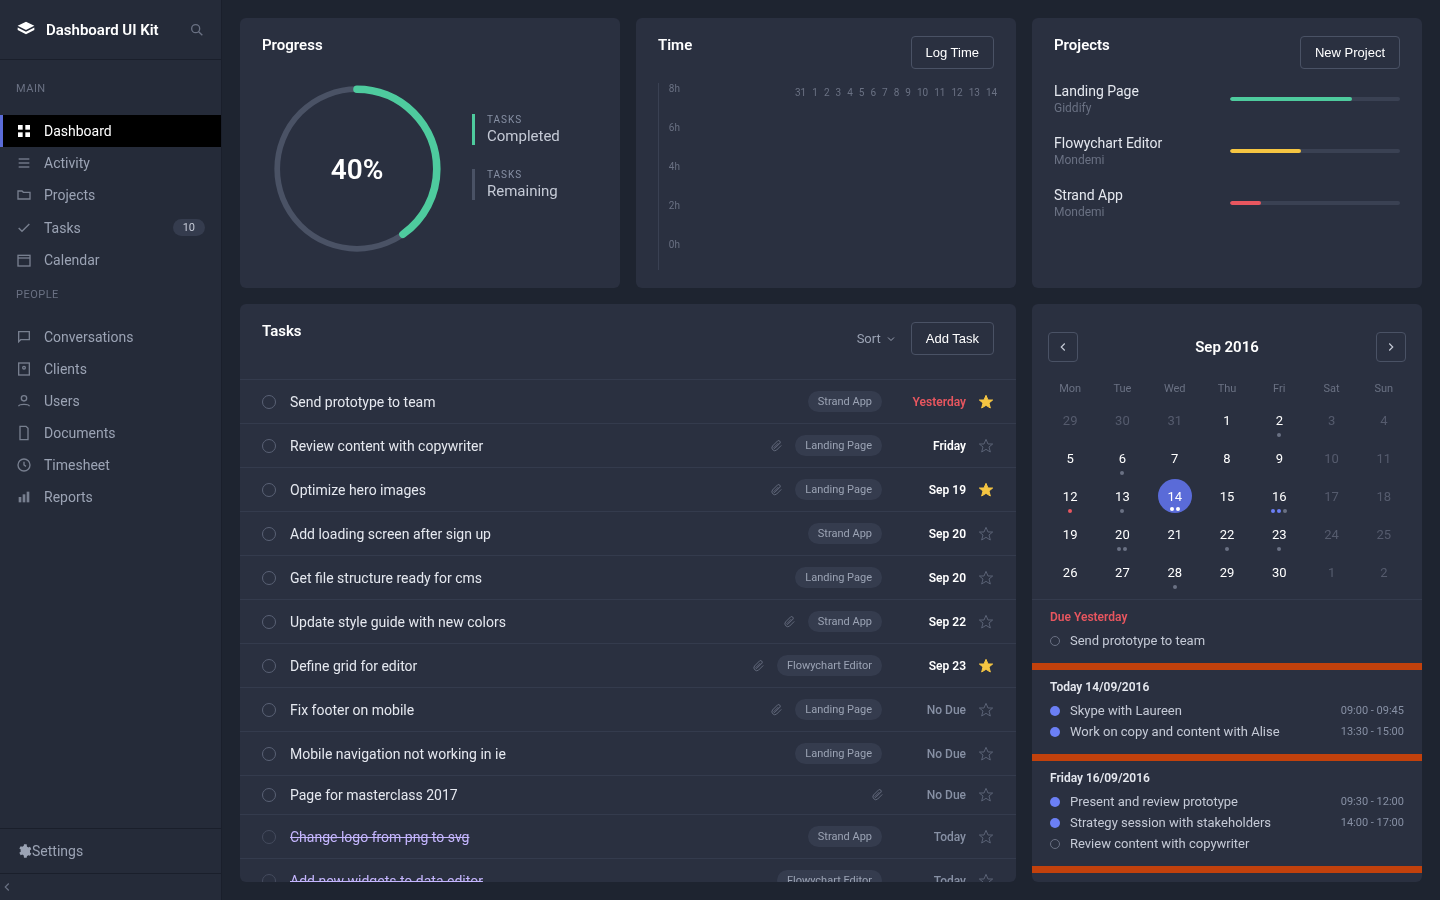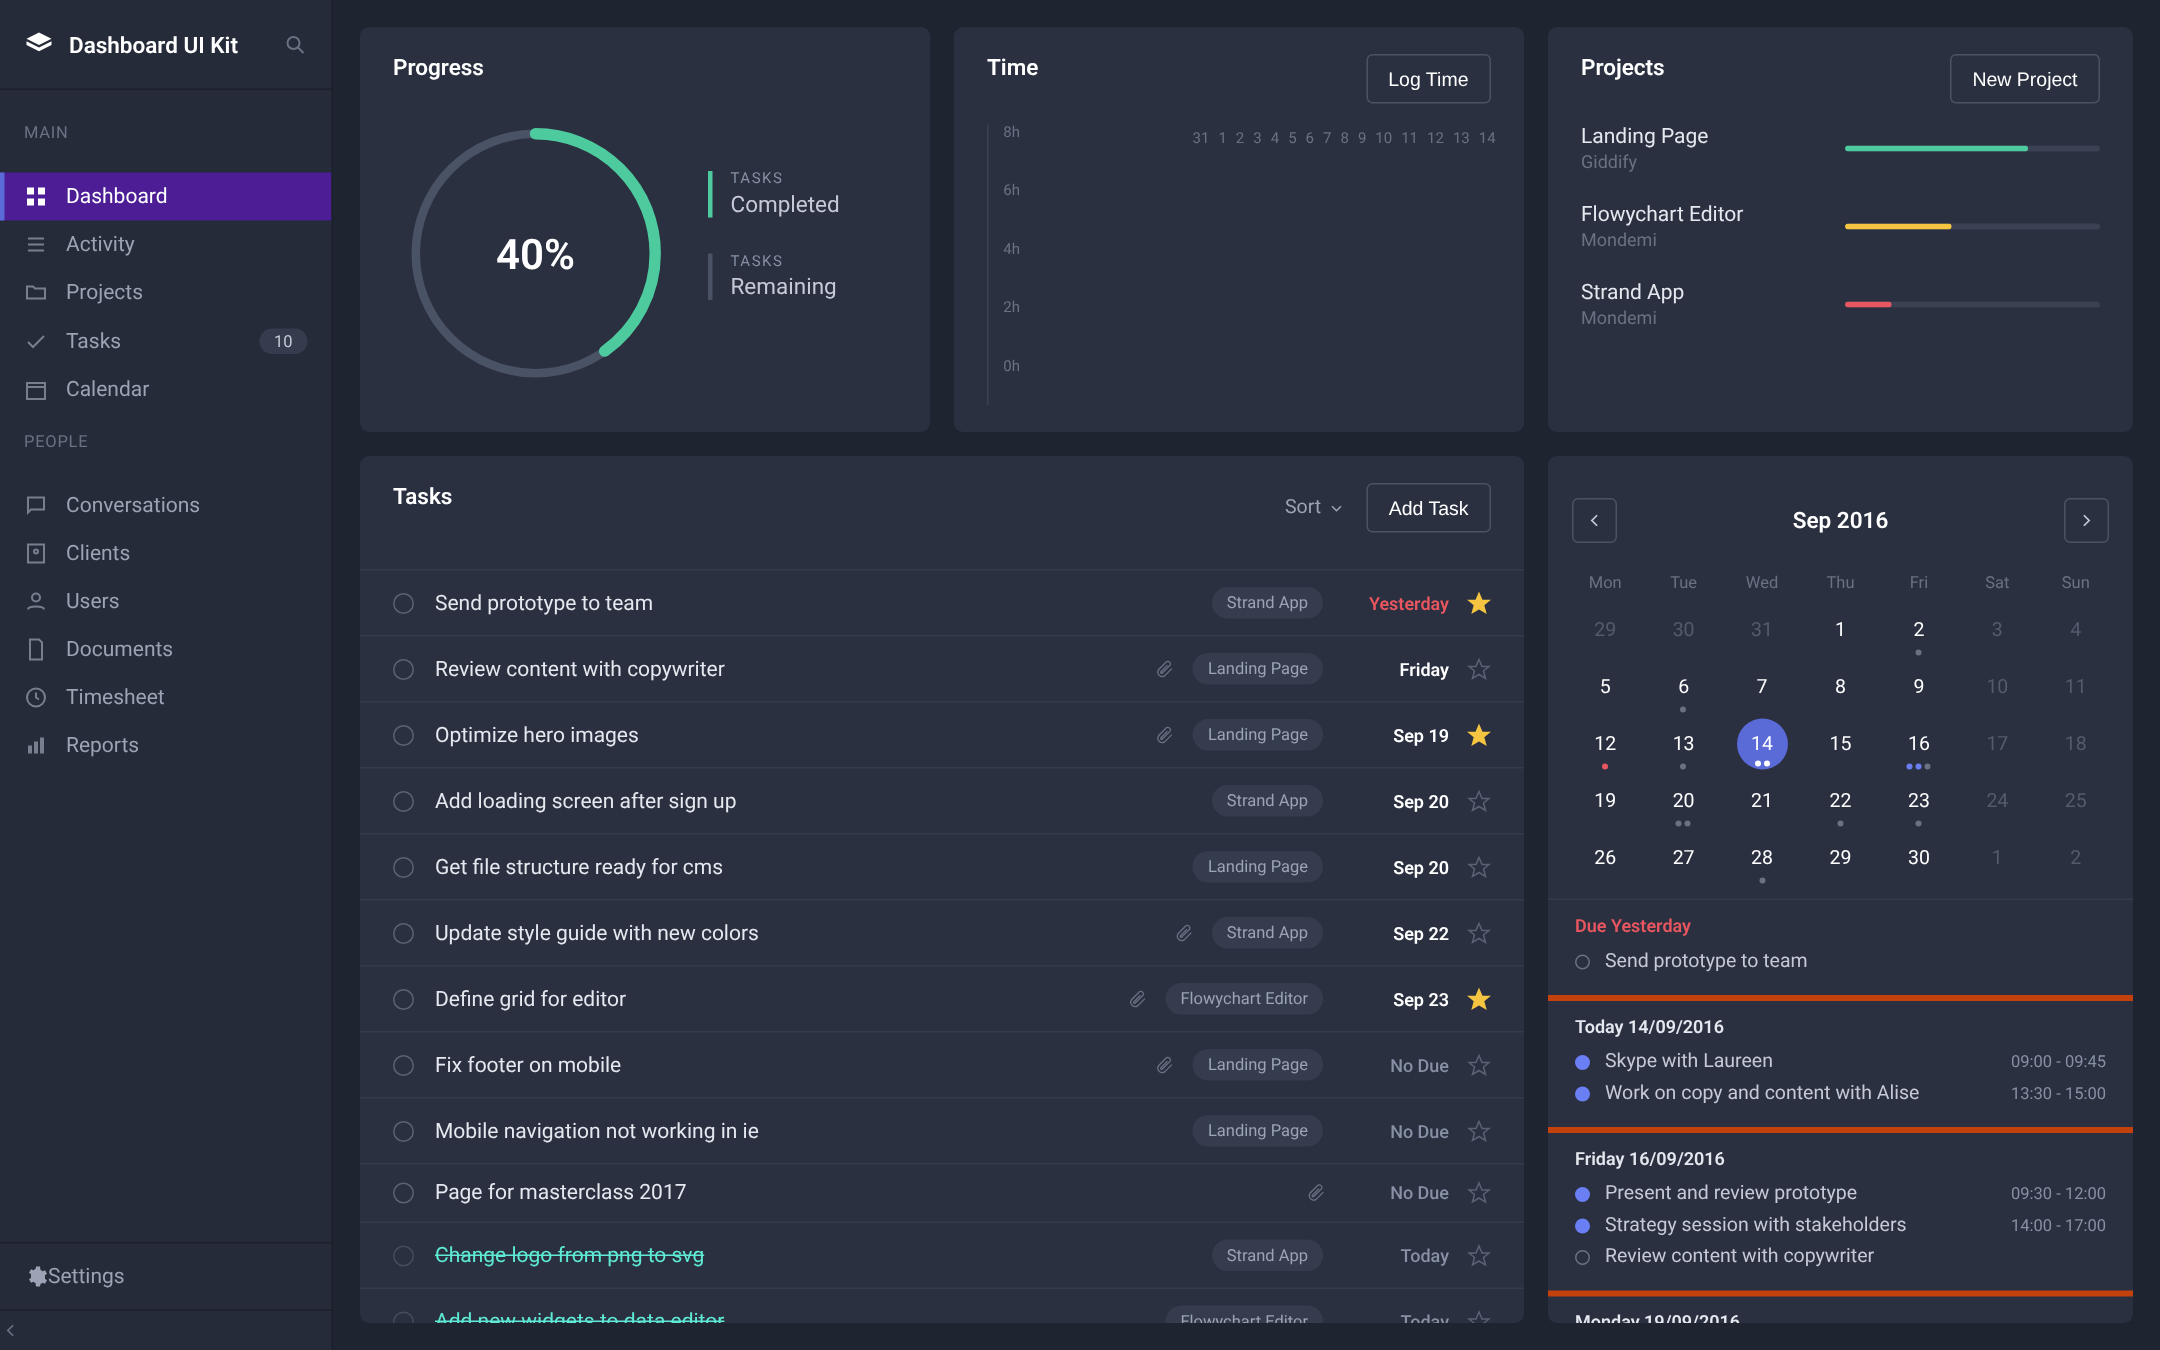--- a/index.html
+++ b/index.html
@@ -40,21 +40,21 @@
 .nav-item {
   display: flex;
   align-items: center;
   padding: 8px 16px;
   font-size: 14px;
   color: #9ba3b4;
   cursor: pointer;
   position: relative;
 }
 .nav-item.active {
-  background: #4c1d95;
+  background: #000000;
   color: #fff;
   border-left: 3px solid #5a6bd8;
   padding-left: 13px;
 }
 .nav-item .nav-icon { width: 16px; height: 16px; margin-right: 12px; opacity: 0.7; display:inline-flex; align-items:center; justify-content:center;}
 .nav-item.active .nav-icon { opacity: 1; }
 .nav-badge {
   margin-left: auto;
   background: #353c4e;
   color: #c5cad6;
@@ -146,21 +146,21 @@
 .task-list { flex: 1; overflow-y: auto; margin-top: 10px; }
 .task-row {
   display: flex;
   align-items: center;
   padding: 11px 22px;
   border-top: 1px solid #343b4d;
   font-size: 14px;
 }
 .task-check { width: 14px; height: 14px; border: 1.5px solid #5a6275; border-radius: 50%; margin-right: 14px; cursor: pointer; flex-shrink:0;}
 .task-title { flex: 1; color: #e5e8ef; }
-.task-row.done .task-title { text-decoration: line-through; color: #5eead4; }
+.task-row.done .task-title { text-decoration: line-through; color: #c4b5fd; }
 .task-row.done .task-check { border-color: #454c5e; }
 .task-attach { width: 16px; color: #6a7183; margin-right: 10px; }
 .task-tag { background: #353c4e; color: #9ba3b4; font-size: 11px; padding: 4px 10px; border-radius: 12px; margin-right: 14px; }
 .task-due { width: 70px; text-align: right; font-size: 12px; font-weight: 600; margin-right: 12px; }
 .task-due.red { color: #e8565f; }
 .task-due.muted { color: #8790a4; font-weight:500;}
 .task-star { width: 16px; cursor: pointer; }
 
 .cal-card { padding:0; display:flex; flex-direction:column; overflow:hidden;}
 .cal-header { display: flex; align-items: center; justify-content: space-between; padding: 14px 16px; margin-top: 14px; }
@@ -170,21 +170,21 @@
 .cal-days { display: grid; grid-template-columns: repeat(7, 1fr); padding: 0 12px 8px; }
 .cal-day {
   height: 38px; display: flex; flex-direction: column; align-items: center; justify-content: center;
   font-size: 13px; cursor: pointer; position: relative; border-radius:50%;
 }
 .cal-day.muted { color: #555b6d; }
 .cal-day.today { background: #5a6bd8; color: #fff; width:34px; height:34px; margin:2px auto;}
 .cal-dots { display: flex; gap: 2px; position: absolute; bottom: 2px; }
 .cal-dot { width: 4px; height: 4px; border-radius: 50%; }
 .cal-events { flex: 1; overflow-y: auto; border-top: 1px solid #343b4d; }
-.ev-group { padding: 10px 18px 12px; border-bottom: 4px solid #c2410c; }
+.ev-group { padding: 10px 18px 12px; border-bottom: 7px solid #c2410c; }
 .ev-heading { font-size: 12px; font-weight: 600; margin-bottom: 6px; }
 .ev-heading.red { color: #e8565f; }
 .ev-heading.white { color: #e5e8ef; }
 .ev-item { display: flex; align-items: center; font-size: 13px; color: #c5cad6; padding: 3px 0; }
 .ev-dot { width: 10px; height: 10px; border-radius: 50%; margin-right: 10px; flex-shrink: 0; }
 .ev-dot.ring { border: 1.5px solid #6a7183; background: transparent; width:10px; height:10px;}
 .ev-dot.blue { background: #6b7ff5; }
 .ev-time { margin-left: auto; font-size: 11px; color: #8790a4; }
 svg { display: block; }
 ::-webkit-scrollbar{width:0;}

